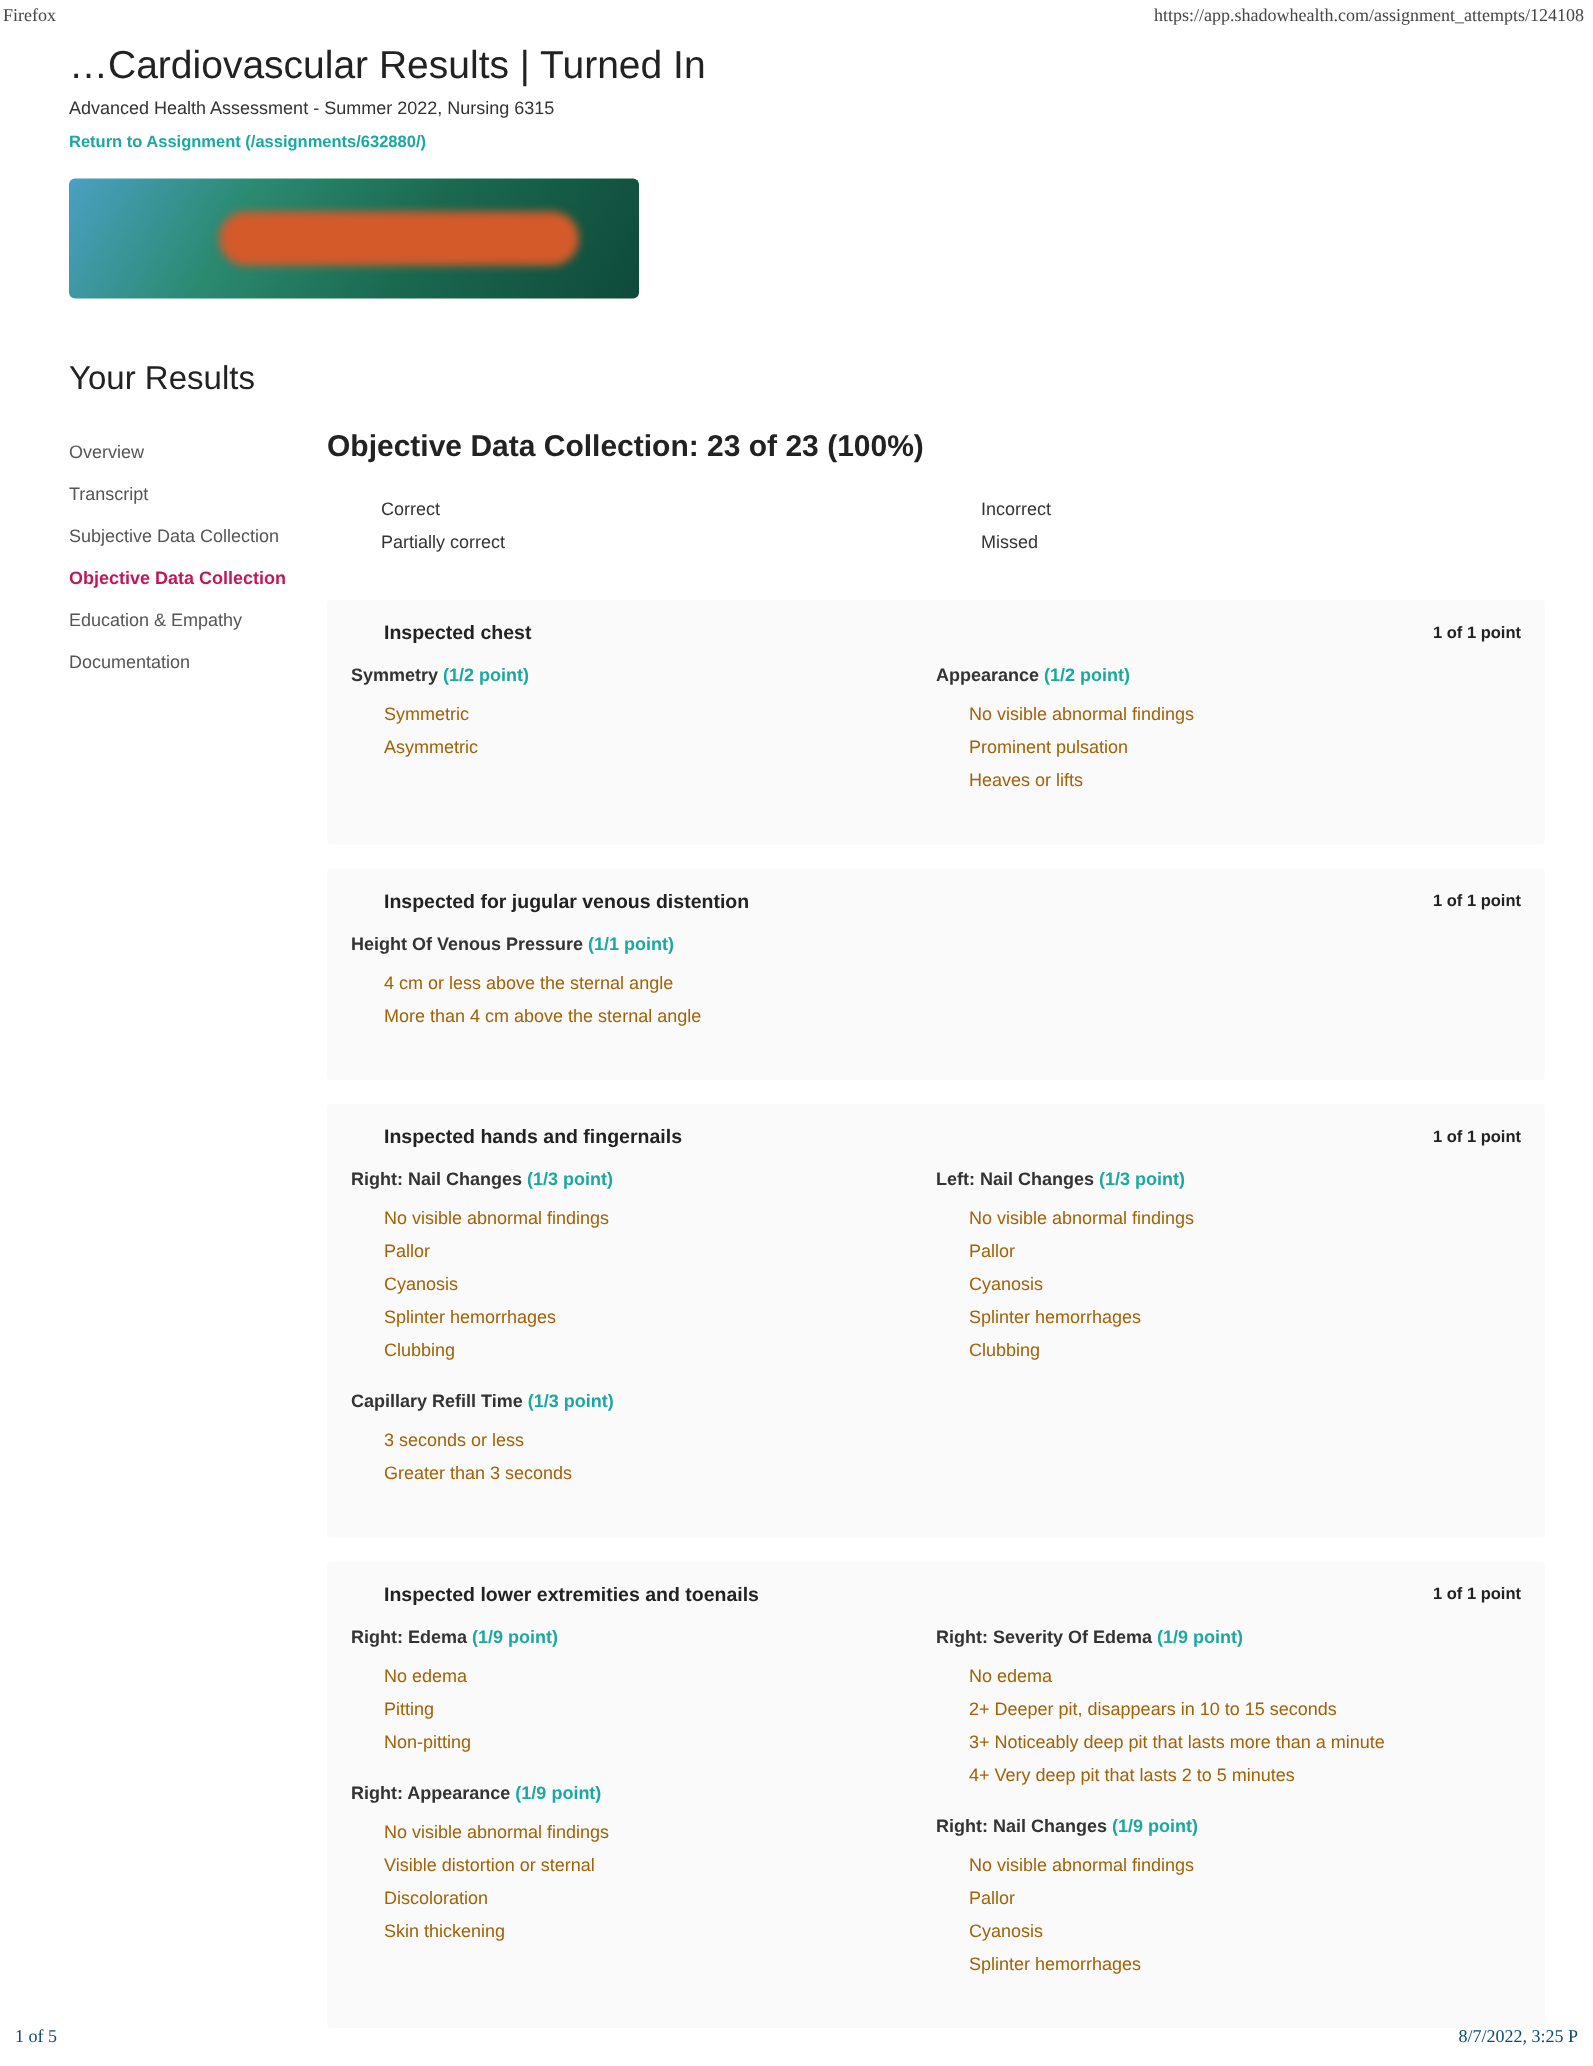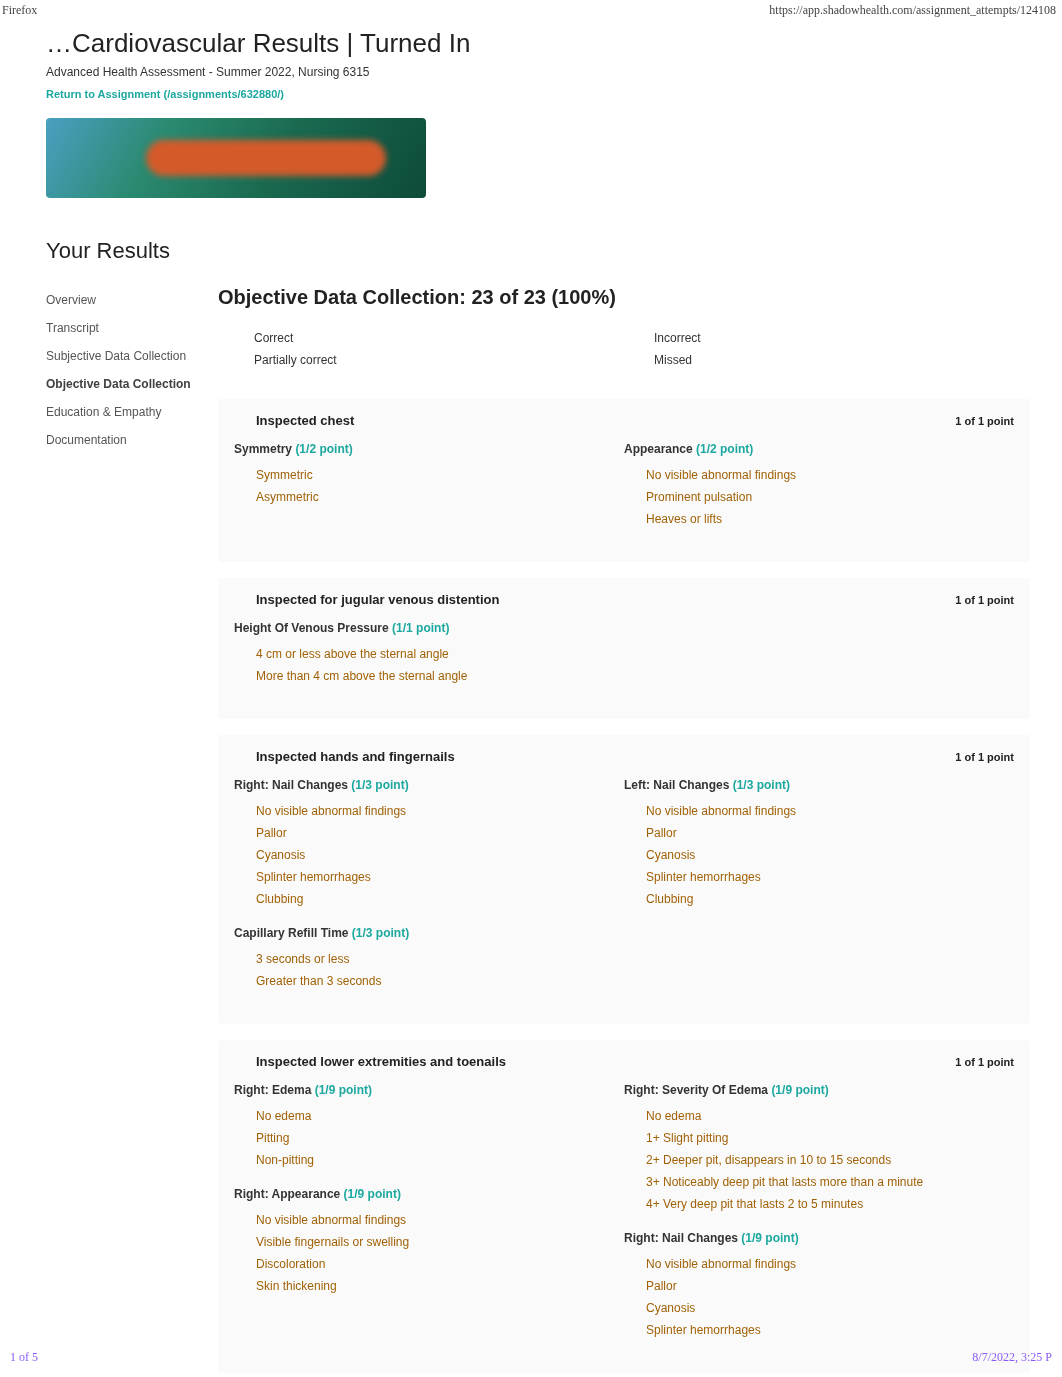--- a/index.html
+++ b/index.html
@@ -9,38 +9,38 @@
 .page { padding: 28px 32px 20px 46px; }
 .page-title { font-size: 26px; font-weight: 400; color: #222; margin-bottom: 6px; font-family: "Helvetica Neue", Arial, sans-serif; }
 .subtitle { font-size: 12px; color: #333; margin-bottom: 8px; }
 .return-link { font-size: 11px; color: #1ca8a0; font-weight: bold; margin-bottom: 14px; display: inline-block; }
 .banner { width: 380px; height: 80px; border-radius: 4px; background: linear-gradient(120deg, #4aa0c2 0%, #2a8a70 30%, #1a6a50 60%, #0e4a3a 100%); position: relative; margin: 4px 0 40px 0; }
 .banner .pill { position: absolute; left: 100px; top: 22px; width: 240px; height: 36px; border-radius: 18px; background: #d45a2a; filter: blur(3px); }
 .section-title { font-size: 22px; color: #222; margin: 16px 0 22px 0; }
 .columns { display: flex; }
 .sidebar { width: 172px; flex-shrink: 0; padding-right: 12px; }
 .sidebar-item { font-size: 12px; color: #555; padding: 7px 0; cursor: pointer; }
-.sidebar-item.active { font-weight: bold; color: #404040; }
+.sidebar-item.active { font-weight: bold; color: #be185d; }
 .main { flex: 1; }
 .main-heading { font-size: 20px; font-weight: bold; color: #222; margin-bottom: 22px; }
 .legend-row { display: flex; margin-bottom: 24px; padding-left: 12px; }
 .legend-col { flex: 1; }
 .legend-item { display: flex; align-items: center; margin-bottom: 8px; font-size: 12px; color: #333; }
 .legend-swatch { width: 14px; height: 14px; margin-right: 10px; border-radius: 2px; }
 .card { background: #fafafa; border-radius: 3px; padding: 14px 16px 16px 16px; margin-bottom: 16px; }
 .card-header { display: flex; justify-content: space-between; align-items: center; margin-bottom: 14px; padding-left: 22px; }
 .card-title { font-size: 13px; font-weight: bold; color: #222; }
 .card-score { font-size: 11px; font-weight: bold; color: #222; margin-left: 29px; }
 .card-body { display: flex; }
 .card-col { flex: 1; }
 .cat-title { font-size: 12px; color: #333; font-weight: bold; margin-bottom: 8px; }
 .cat-title .points { color: #1ca8a0; font-weight: bold; }
 .opt { font-size: 12px; color: #a16207; padding: 4px 0 4px 22px; position: relative; }
 .cat-block { margin-bottom: 16px; }
-.footer { display: flex; justify-content: space-between; padding: 8px 10px; font-family: Georgia, serif; font-size: 12px; color: #8b5cf6; position: absolute; bottom: 4px; left: 0; right: 0; }
+.footer { display: flex; justify-content: space-between; padding: 8px 10px; font-family: Georgia, serif; font-size: 12px; color: #0c4a6e; position: absolute; bottom: 4px; left: 0; right: 0; }
 html, body { height: 1377px; position: relative; }
 </style>
 </head>
 <body>
 
 <div class="browser-label">Firefox</div>
 <div class="url-label">https://app.shadowhealth.com/assignment_attempts/124108</div>
 
 <div class="page">
   <h1 class="page-title">…Cardiovascular Results | Turned In</h1>
@@ -170,30 +170,29 @@
               <div class="card-col">
                 <div class="cat-block">
                   <div class="cat-title"><span>Right: Edema </span><span class="points">(1/9 point)</span></div>
                   <div class="opt">No edema</div>
                   <div class="opt">Pitting</div>
                   <div class="opt">Non-pitting</div>
                 </div>
                 <div class="cat-block">
                   <div class="cat-title"><span>Right: Appearance </span><span class="points">(1/9 point)</span></div>
                   <div class="opt">No visible abnormal findings</div>
-                  <div class="opt">Visible fingernails or swelling</div>
+                  <div class="opt">Visible distortion or sternal</div>
                   <div class="opt">Discoloration</div>
                   <div class="opt">Skin thickening</div>
                 </div>
               </div>
               <div class="card-col">
                 <div class="cat-block">
                   <div class="cat-title"><span>Right: Severity Of Edema </span><span class="points">(1/9 point)</span></div>
                   <div class="opt">No edema</div>
-                  <div class="opt">1+ Slight pitting</div>
                   <div class="opt">2+ Deeper pit, disappears in 10 to 15 seconds</div>
                   <div class="opt">3+ Noticeably deep pit that lasts more than a minute</div>
                   <div class="opt">4+ Very deep pit that lasts 2 to 5 minutes</div>
                 </div>
                 <div class="cat-block">
                   <div class="cat-title"><span>Right: Nail Changes </span><span class="points">(1/9 point)</span></div>
                   <div class="opt">No visible abnormal findings</div>
                   <div class="opt">Pallor</div>
                   <div class="opt">Cyanosis</div>
                   <div class="opt">Splinter hemorrhages</div>

